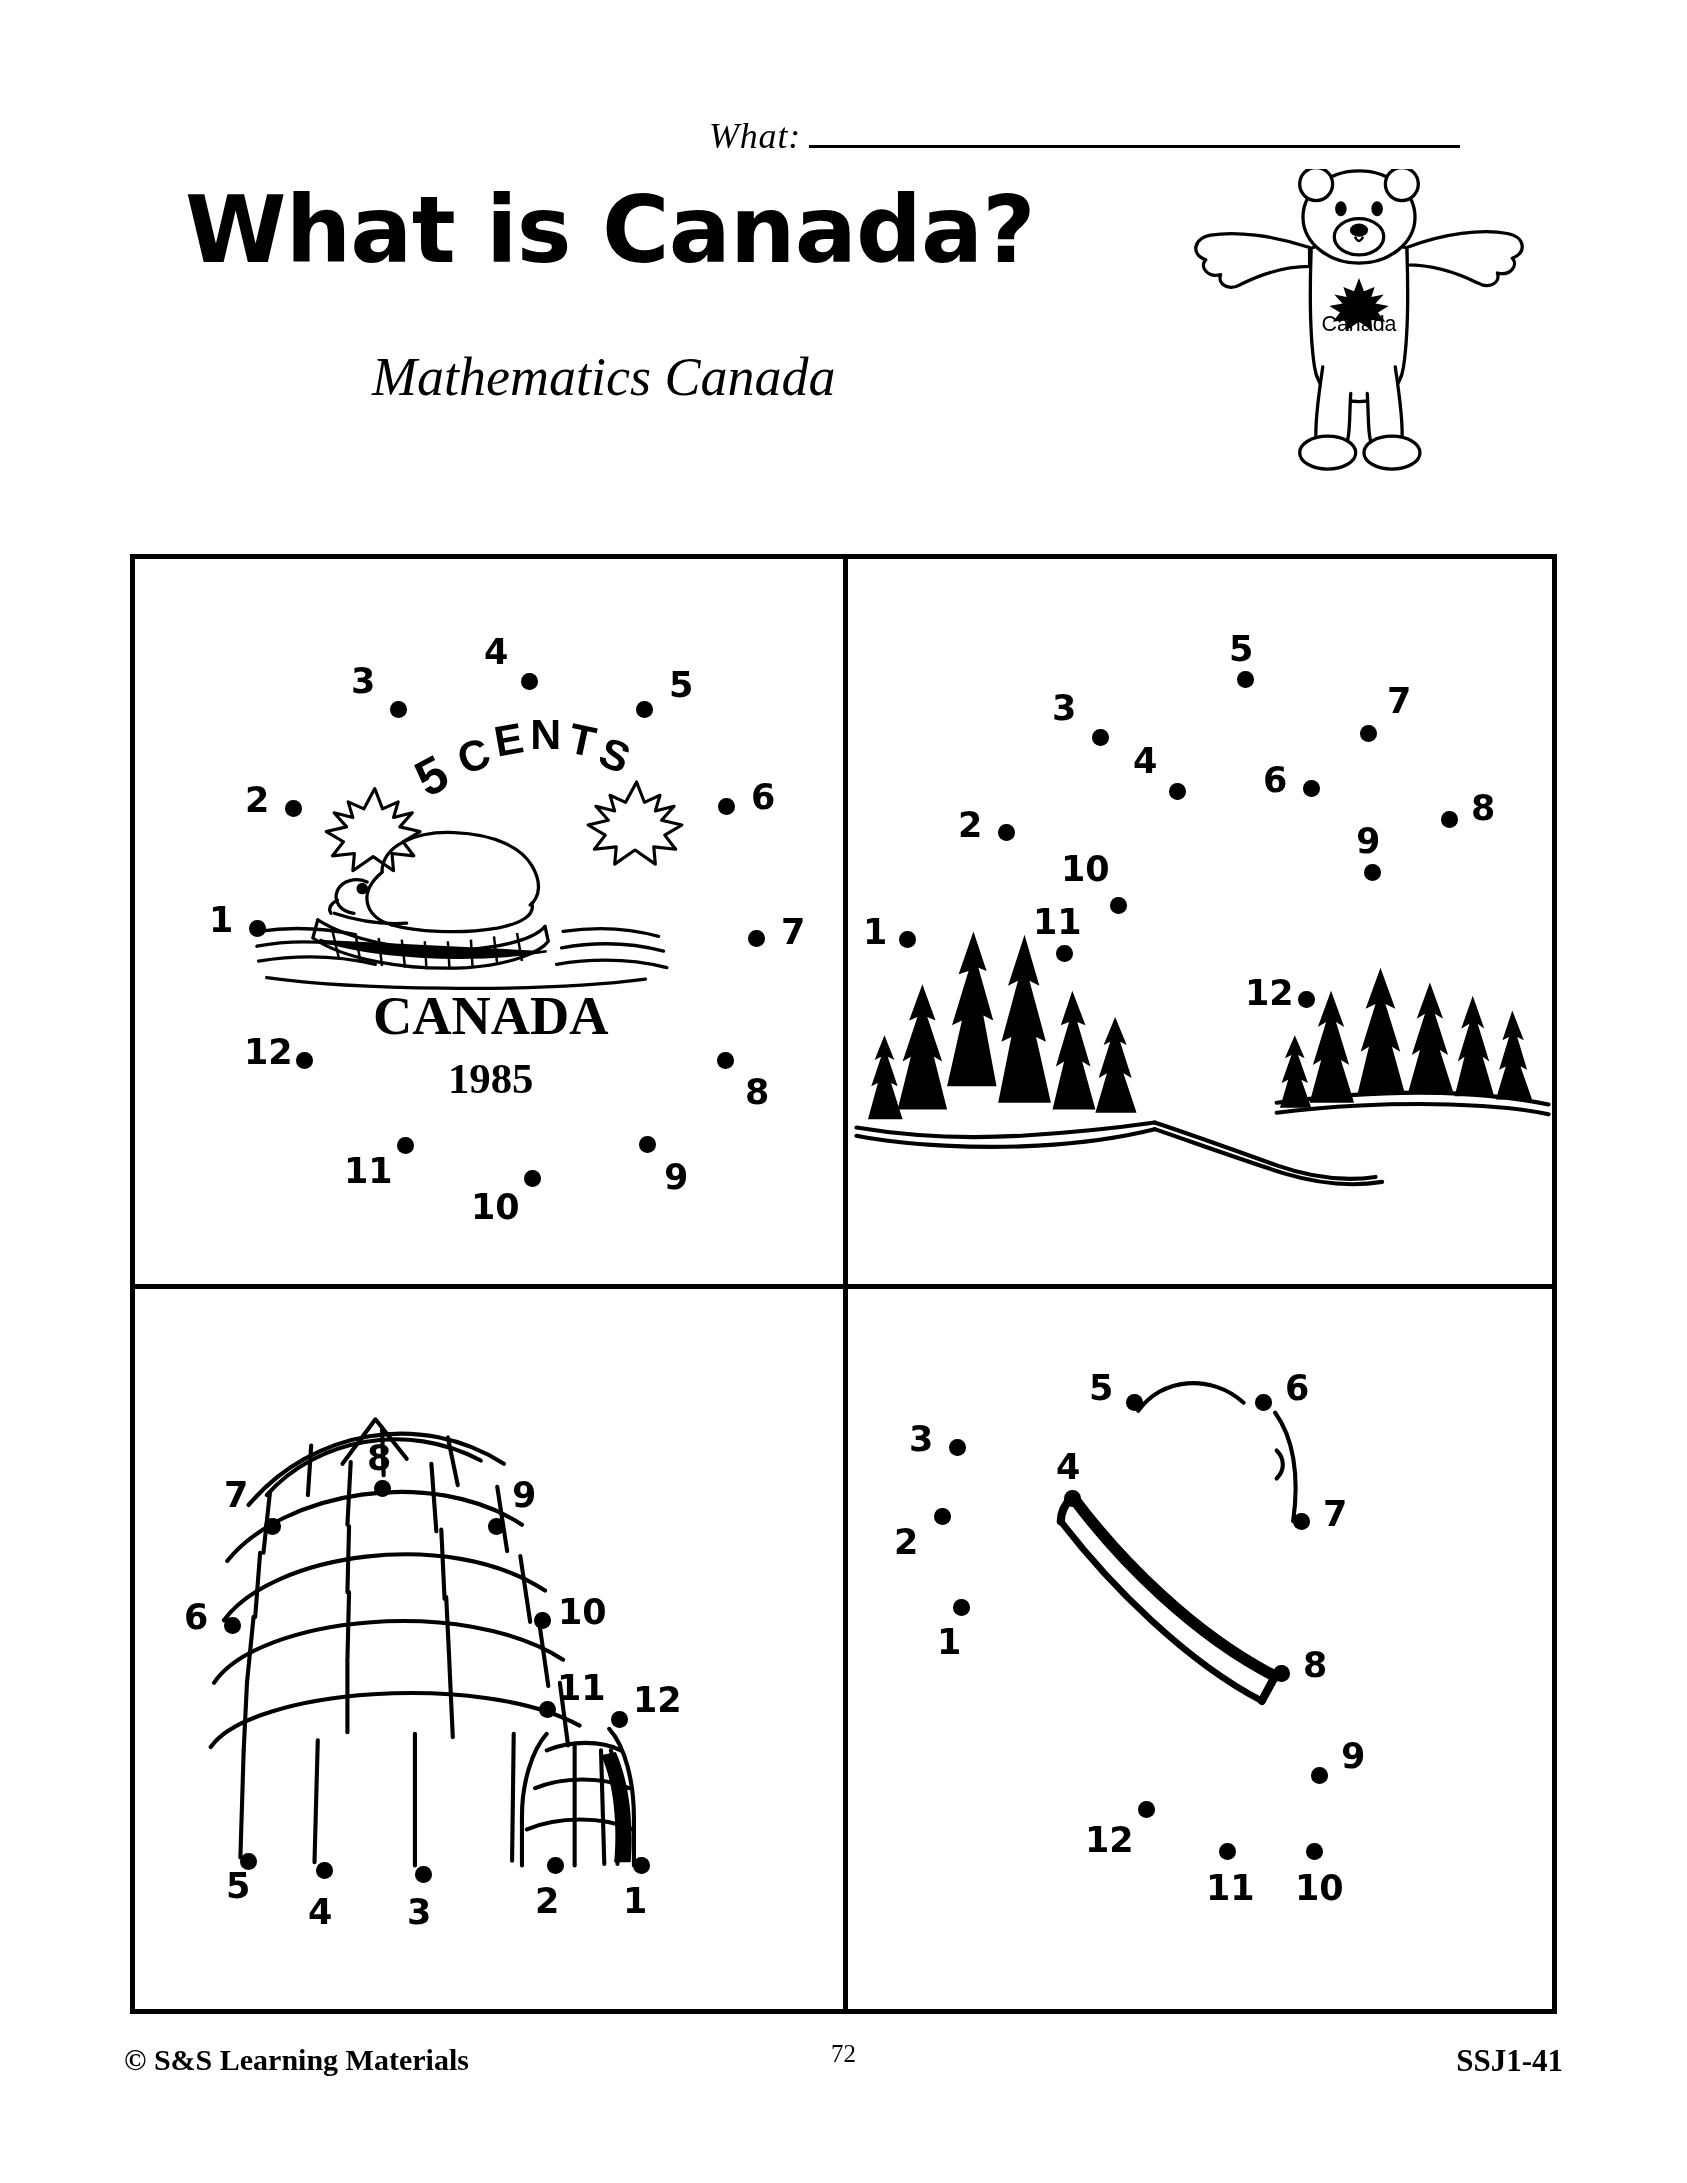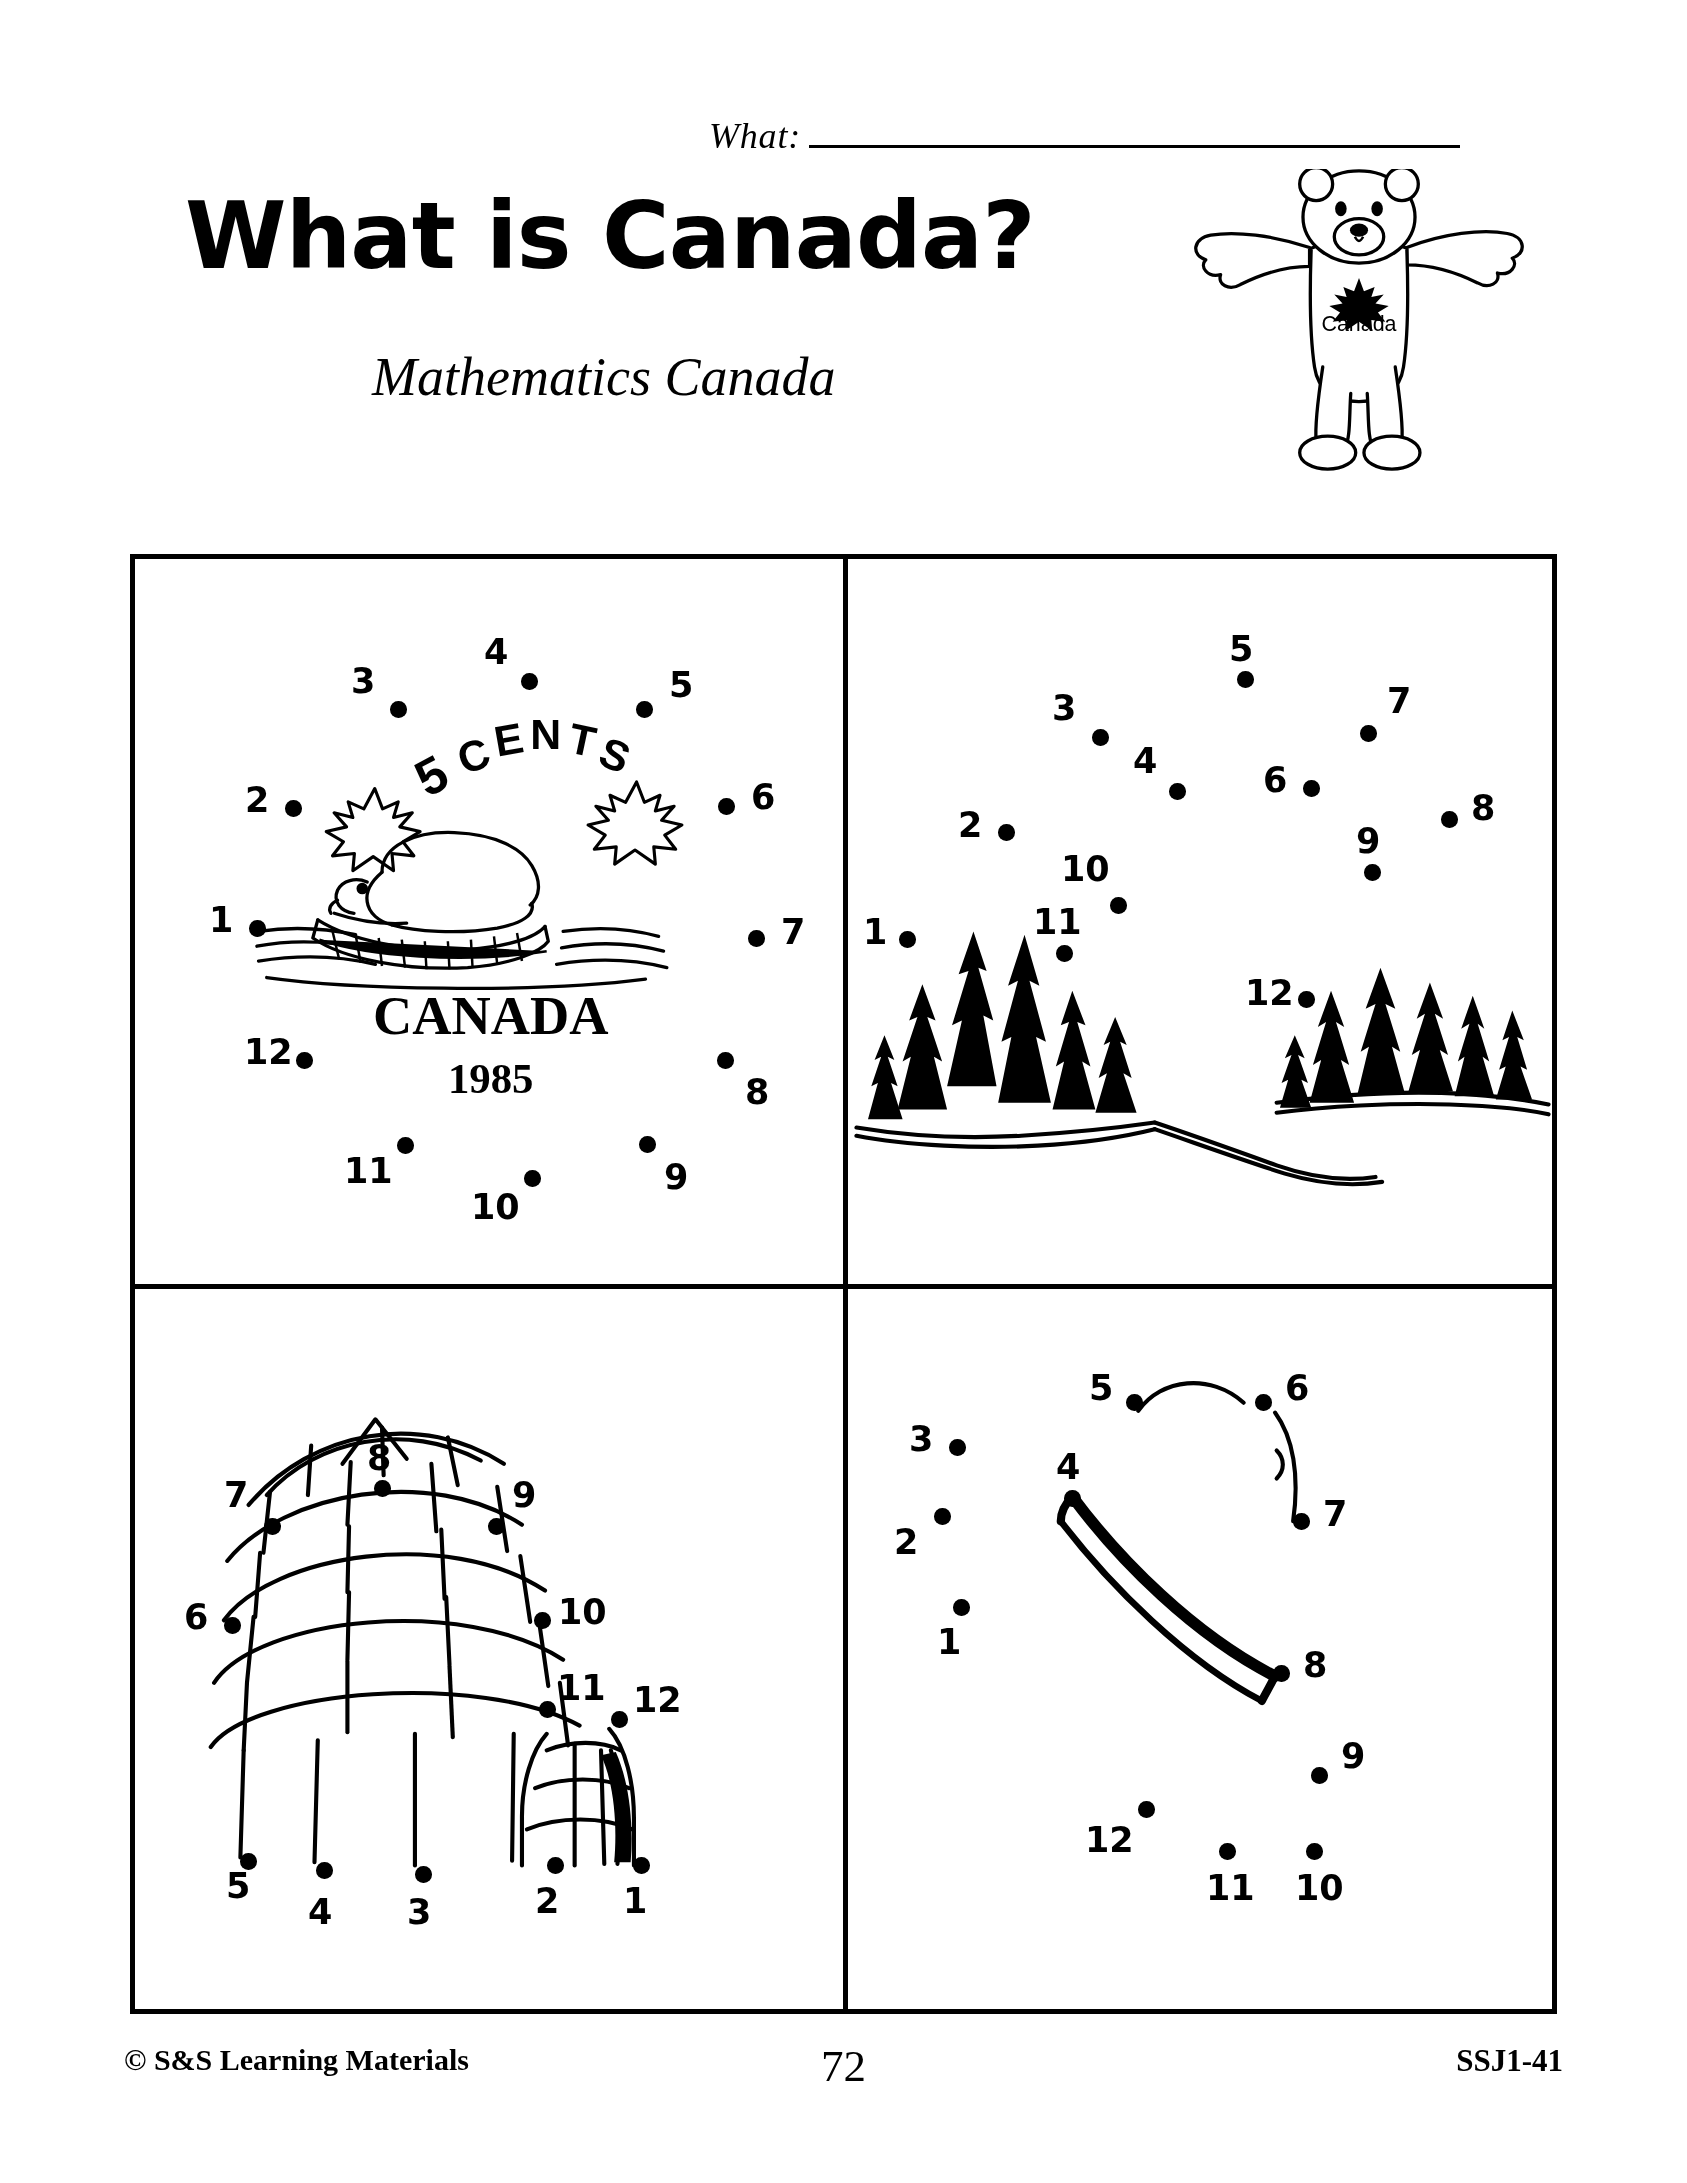--- a/index.html
+++ b/index.html
@@ -45,21 +45,20 @@
 
   .title {
     position: absolute;
     left: 185px;
     top: 177px;
     font-family: "DejaVu Sans", sans-serif;
     font-weight: bold;
     font-size: 92px;
     letter-spacing: -0.8px;
     white-space: nowrap;
-    margin-top: 6px;
   }
 
   .subtitle {
     position: absolute;
     left: 372px;
     top: 346px;
     font-family: "Liberation Serif", serif;
     font-style: italic;
     font-size: 54px;
     white-space: nowrap;
@@ -132,21 +131,21 @@
     font-size: 30px;
     white-space: nowrap;
   }
   .footer-center {
     position: absolute;
     left: 0;
     top: 2040px;
     width: 1687px;
     text-align: center;
     font-family: "Liberation Serif", serif;
-    font-size: 45px;
+    font-size: 25px;
   }
   .footer-right {
     position: absolute;
     right: 124px;
     top: 2043px;
     font-family: "Liberation Serif", serif;
     font-weight: bold;
     font-size: 31px;
     white-space: nowrap;
   }

